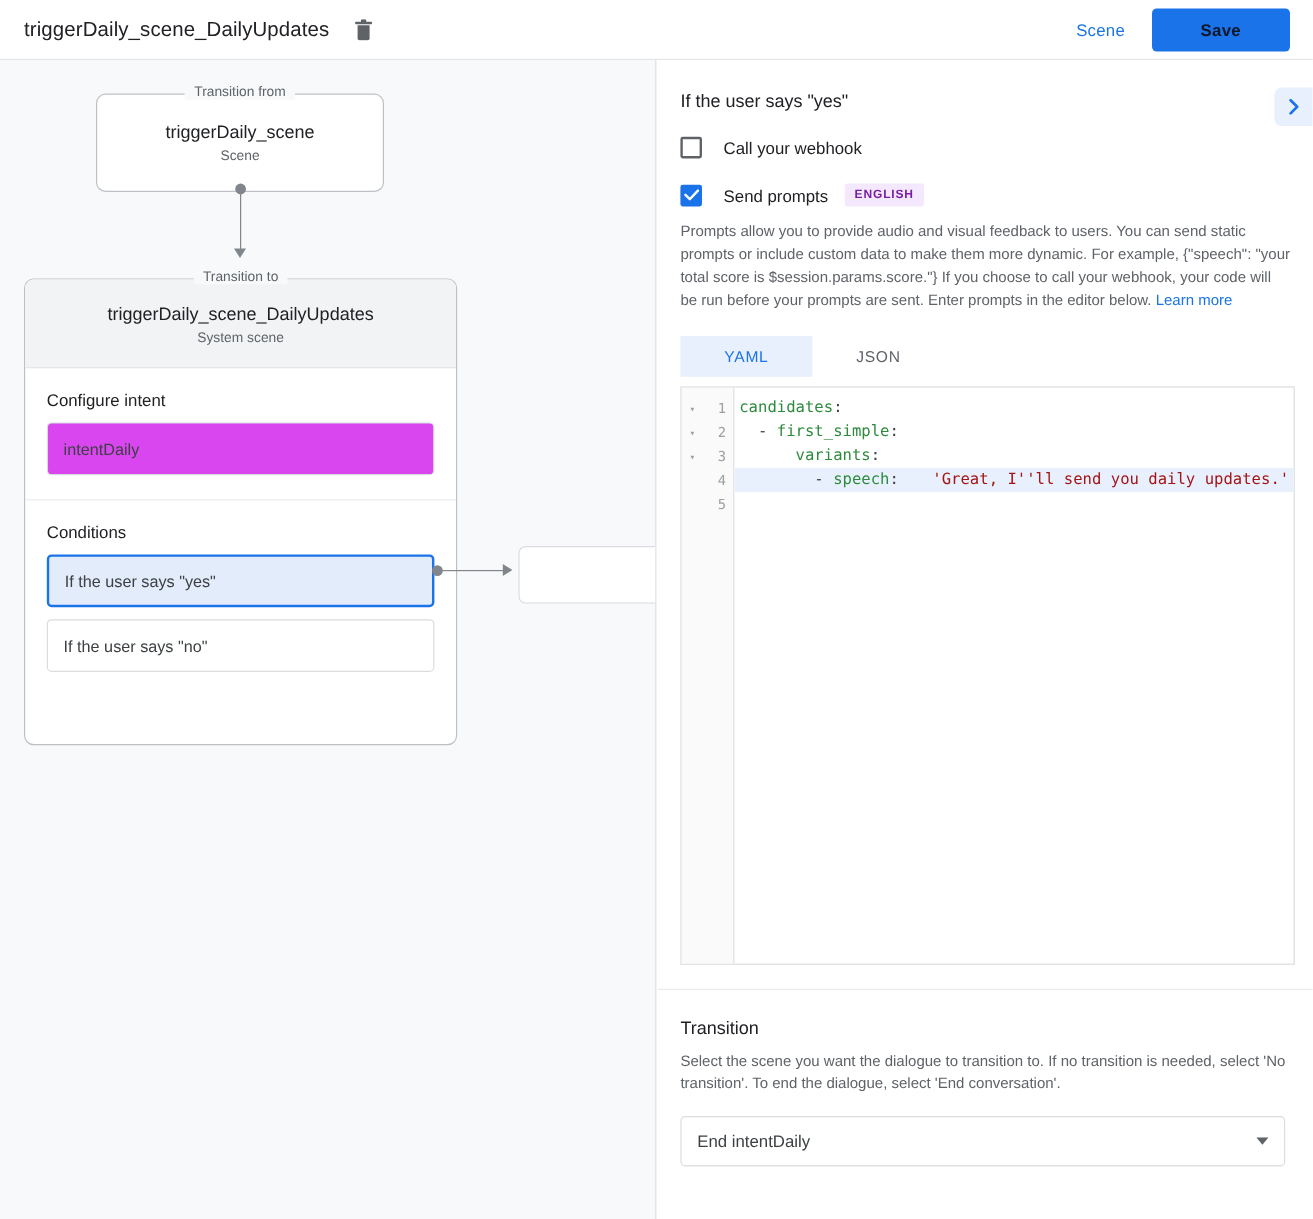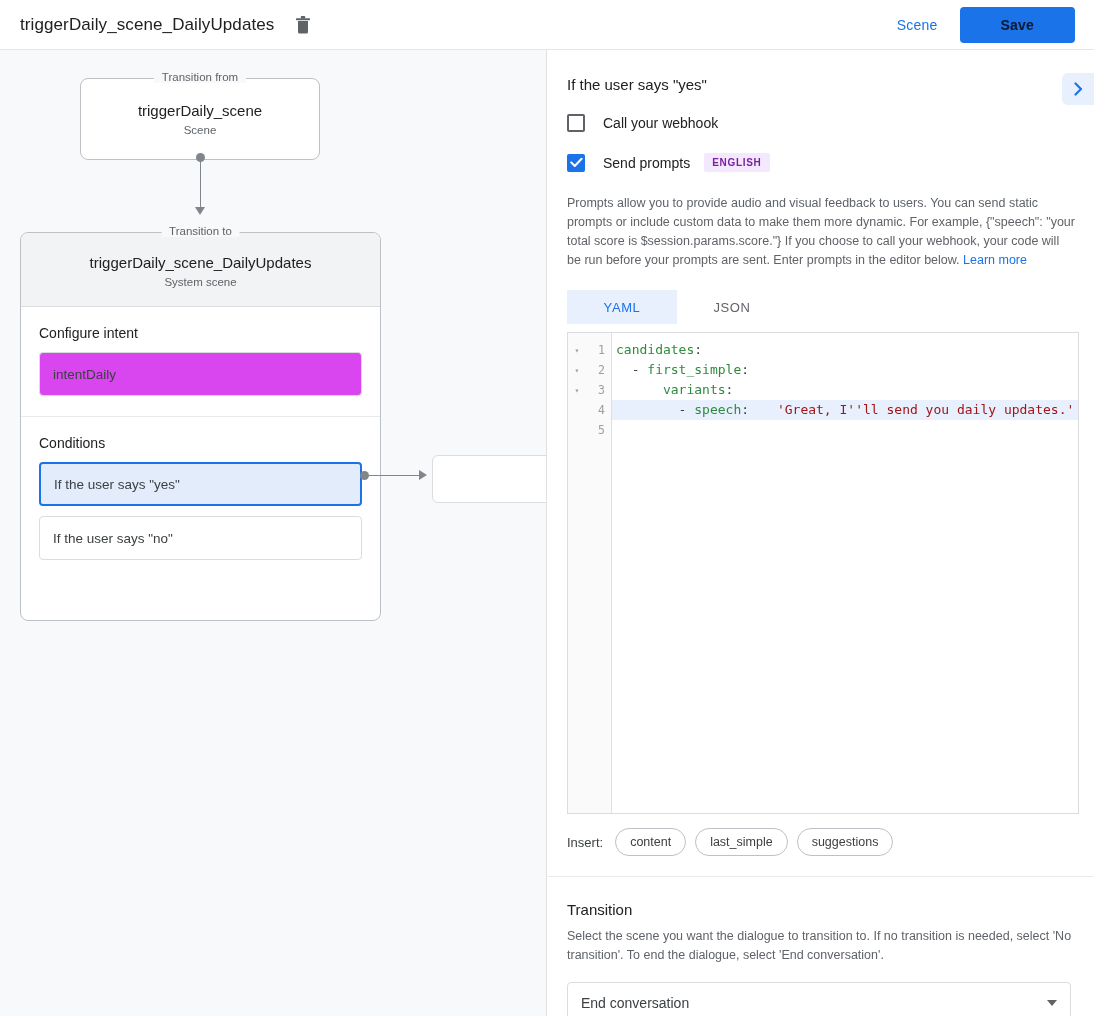--- a/index.html
+++ b/index.html
@@ -149,21 +149,21 @@
   .cbox.checked { background: #1a73e8; border-color: #1a73e8; }
   .check-label {
     margin-left: 18px; font-size: 14px; color: #202124; font-weight: 500;
   }
   .lang-badge {
     margin-left: 14px; background: #f3e8fd; color: #7b1fa2;
     font-size: 10px; letter-spacing: .7px; font-weight: 600;
     padding: 4px 8px; border-radius: 2px;
   }
   .desc {
-    margin-top: 22px; font-size: 12.5px; line-height: 1.52; color: #5f6368;
+    margin-top: 12px; font-size: 12.5px; line-height: 1.52; color: #5f6368;
   }
   .desc a { color: #1a73e8; text-decoration: none; }
 
   
   .tabs { display: flex; margin-top: 20px; }
   .tab {
     width: 110px; height: 34px; display: flex; align-items: center;
     justify-content: center; font-size: 13px; letter-spacing: .6px;
     color: #5f6368; cursor: pointer;
   }
@@ -342,31 +342,25 @@
           </div>
         <div class="code" id="code">
             <div class="cline"><span class="k">candidates</span><span class="p">:</span></div>
             <div class="cline"><span class="p">  - </span><span class="k">first_simple</span><span class="p">:</span></div>
             <div class="cline"><span class="p">      </span><span class="k">variants</span><span class="p">:</span></div>
             <div class="cline hl"><span class="p">        - </span><span class="k">speech</span><span class="p">: </span><span class="s">'Great, I''ll send you daily updates.'</span></div>
             <div class="cline">&nbsp;</div>
           </div>
       </div>
 
-      <div class="insert-row">
-        <div class="insert-label">Insert:</div>
-        <button class="chip">content</button>
-        <button class="chip">last_simple</button>
-        <button class="chip">suggestions</button>
-      </div>
 
       <div class="divider"></div>
 
       <div class="tr-title">Transition</div>
       <div class="tr-desc">Select the scene you want the dialogue to transition to. If no transition is needed, select 'No transition'. To end the dialogue, select 'End conversation'.</div>
       <div class="select-box">
-        <div class="select-val">End conversation</div>
+        <div class="select-val">End intentDaily</div>
         <div class="caret"></div>
       </div>
 
     </div>
   </div>
 </div>
 
 </body></html>

